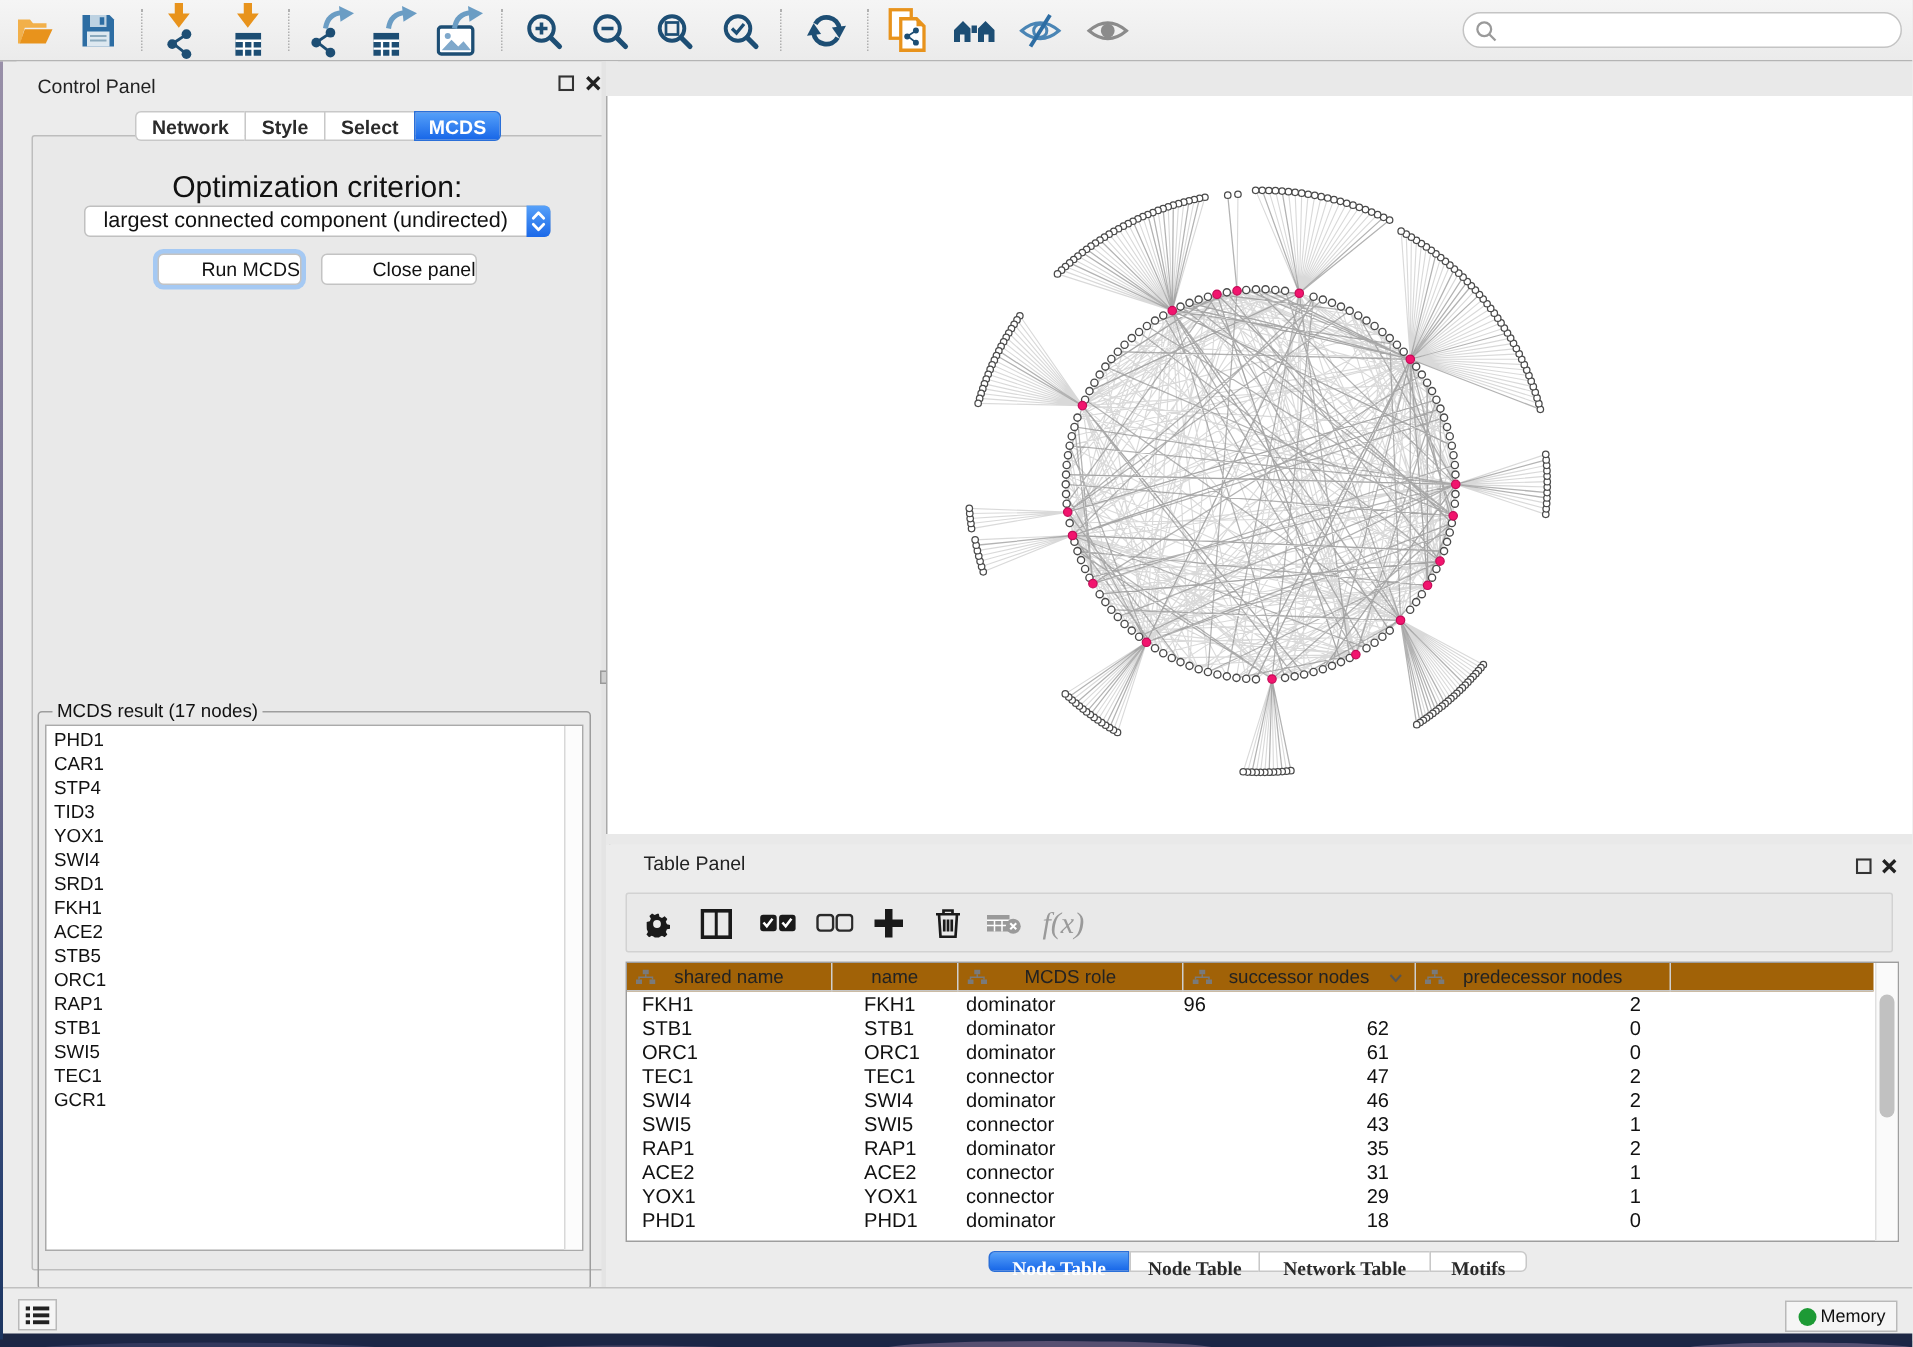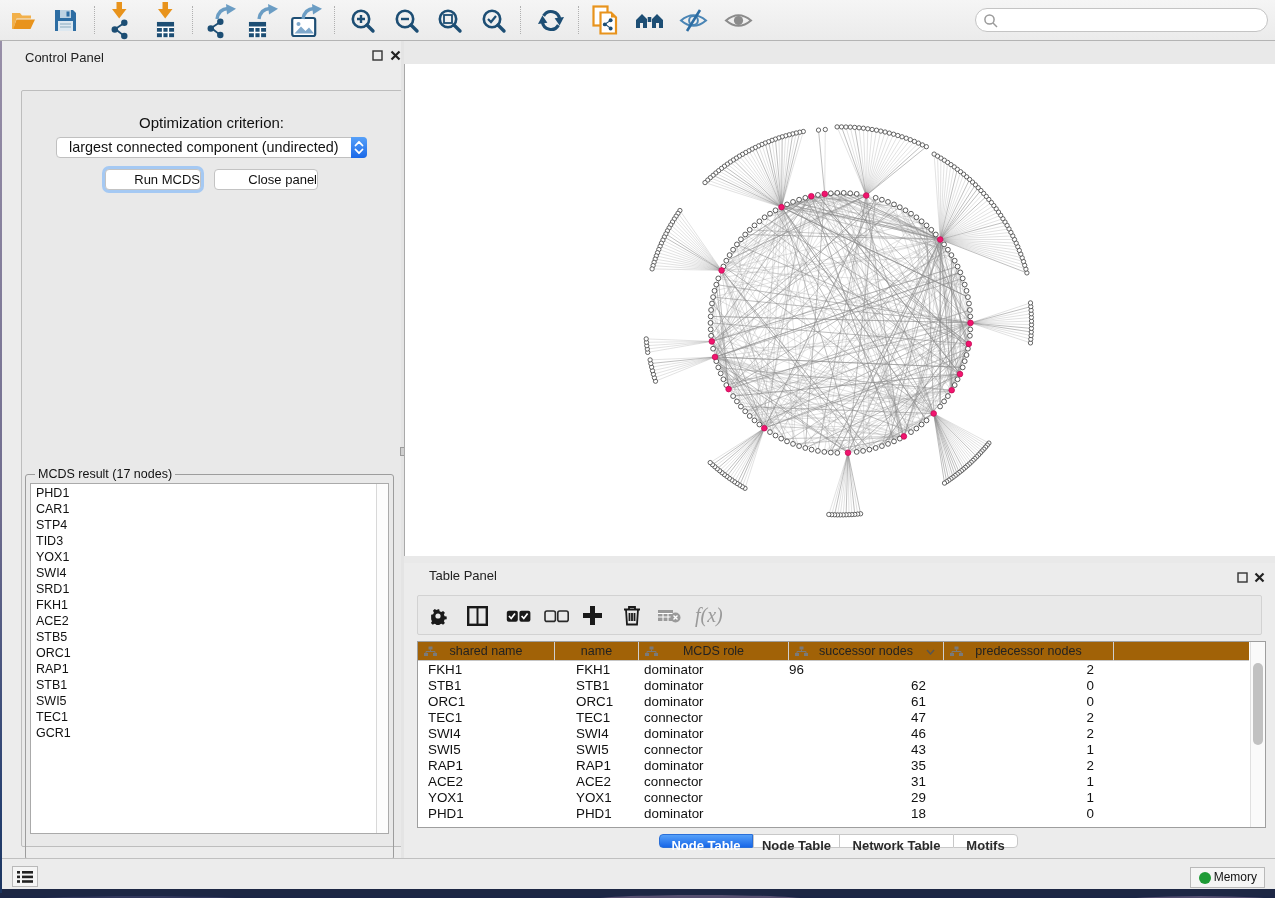--- a/index.html
+++ b/index.html
@@ -14,21 +14,21 @@
 #search svg { position:absolute; left:7px; top:4px; }
 
 #cp { left:0; top:41px; width:401px; height:849px; background:#ececec;margin-left:11px; }
 #cpTitle { position:absolute; left:14px; top:9px; font-size:13px; color:#222; }
 .winbtn { position:absolute; top:9px; color:#333; }
 #cpBox { position:absolute; left:10px; top:49px; width:386px; height:757px; background:#e9e9e9; border:1px solid #bdbdbd; border-radius:2px; }
 #tabs { position:absolute; left:79px; top:33px; height:20px; display:flex; font-size:13px; font-weight:bold; color:#2b2b2b; z-index:3; }
 .tab { background:#fff; border:1px solid #c8c8c8; border-right:none; line-height:19px; text-align:center; }
 .tab:first-child { border-radius:4px 0 0 4px; }
 .tab.blue { background:linear-gradient(#55a0f9,#1867e8); color:#fff; border:1px solid #2a6fd8; border-radius:0 4px 4px 0; }
-#optlabel { position:absolute; left:0; top:73px; width:401px; text-align:center; font-size:15px; color:#111; }
+#optlabel { position:absolute; left:0; top:73px; width:401px; text-align:center; font-size:20px; color:#111; }
 #dropdown { position:absolute; left:45px; top:96px; width:311px; height:21px; background:#fff; border:1px solid #c0c0c0; border-radius:4px; font-size:14.4px; color:#111; line-height:19px; padding-left:12px; }
 #ddbtn { position:absolute; right:-1px; top:-1px; width:16px; height:21px; background:linear-gradient(#57a1f9,#1a68e8); border-radius:0 4px 4px 0; }
 #ddbtn svg { position:absolute; left:3px; top:3px; }
 .btn { position:absolute; height:21px; background:#fff; border:1px solid #c3c3c3; border-radius:4px; font-size:13px; color:#111; text-align:right; line-height:19px; }
 #runbtn { left:94px; top:128px; width:96px; box-shadow:0 0 0 3px #a5c9f3; }
 #closebtn { left:203px; top:128px; width:104px; }
 #fieldset { position:absolute; left:14px; top:433px; width:369px; height:386px; border:1px solid #9d9d9d; border-radius:3px; }
 #legend { position:absolute; left:9px; top:-8px; background:#e9e9e9; padding:0 3px; font-size:12.5px; color:#111; }
 #mlist { position:absolute; left:4px; top:8px; width:359px; height:351px; padding-top:1px; background:#fff; border:1px solid #aaa; font-size:12.5px; color:#111; }
 #mlist div { padding-left:5px; height:16px; line-height:16px; }
@@ -46,21 +46,21 @@
 #tpTitle { position:absolute; left:25px; top:5px; font-size:13px; color:#222; }
 #tptoolbar { position:absolute; left:13px; top:32px; width:845px; height:40px; background:#e9e9e9; border:1px solid #d2d2d2; border-radius:2px; }
 #tbl { position:absolute; left:13px; top:78px; width:849px; height:187px; background:#fff; border:1px solid #9e9e9e; font-size:13.4px; color:#111; }
 #thead { position:absolute; left:0; top:0; width:831px; height:19px; background:#a16207; border-bottom:1px solid #c6c6c6; }
 .th { position:absolute; top:0; height:19px; border-right:1px solid #cfcfcf; font-size:12.5px; color:#222; text-align:center; line-height:18px; }
 .rows { position:absolute; left:0; top:20px; width:831px; }
 .row { position:absolute; height:16px; line-height:16px; width:831px; }
 .c { position:absolute; }
 #tblsb { position:absolute; right:0; top:0; width:15px; height:185px; background:#fafafa; border-left:1px solid #e0e0e0; }
 #tblsb div { position:absolute; left:2px; top:21px; width:10px; height:82px; background:#c1c1c1; border-radius:5px; }
-#tptabs { position:absolute; left:255px; top:271px; height:14px; display:flex; font-size:13px; font-weight:bold; color:#2b2b2b; }
+#tptabs { position:absolute; left:255px; top:271px; height:14px; display:flex; font-size:13px; font-weight:bold; color:#2b2b2b;font-family:Liberation Serif, serif; }
 .ttab { background:#fff; border:1px solid #c8c8c8; border-right:none; line-height:21px; text-align:center; }
 .ttab:last-child { border-right:1px solid #c8c8c8; border-radius:0 4px 4px 0; }
 .ttab.blue { background:linear-gradient(#55a0f9,#1867e8); color:#fff; border:1px solid #2a6fd8; border-radius:4px 0 0 4px; }
 
 #status { left:0; top:858px; width:1275px; height:32px; background:#ececec; border-top:1px solid #c0c0c0; }
 #listbtn { position:absolute; left:12px; top:7px; width:26px; height:21px; background:#f5f5f5; border:1px solid #b9b9b9; }
 #membtn { position:absolute; left:1190px; top:8px; width:75px; height:21px; background:#f5f5f5; border:1px solid #b9b9b9; font-size:12px; color:#111; line-height:19px; text-align:right; padding-right:7px; }
 #membtn i { position:absolute; left:8px; top:4px; width:12px; height:12px; background:#1d9a35; border-radius:50%; }
 
 #wall { left:0; top:889px; width:1275px; height:9px; background:#1d2744; overflow:hidden; }
@@ -204,20 +204,26 @@
   </div>
 <div class="abs" id="cp">
   <span id="cpTitle">Control Panel</span>
   <svg class="winbtn" style="left:361px" width="11" height="11">
       <rect x="1" y="1" width="9" height="9" fill="none" stroke="#333" stroke-width="1.4"></rect>
     </svg>
   <svg class="winbtn" style="left:379px" width="11" height="11">
       <path d="M1.5 1.5L9.5 9.5M9.5 1.5L1.5 9.5" stroke="#222" stroke-width="2.2"></path>
     </svg>
   <div id="cpBox"></div>
+  <div id="tabs">
+      <span class="tab" style="width:73px">Network</span>
+      <span class="tab" style="width:53px">Style</span>
+      <span class="tab" style="width:60px">Select</span>
+      <span class="tab blue" style="width:58px">MCDS</span>
+    </div>
   <div id="optlabel">Optimization criterion:</div>
   <div id="dropdown">largest connected component (undirected)<span id="ddbtn">
         <svg width="10" height="15" viewBox="0 0 10 15">
           <path d="M1.5 5.5L5 1.8 8.5 5.5" fill="none" stroke="#fff" stroke-width="1.8" stroke-linecap="round" stroke-linejoin="round"></path>
           <path d="M1.5 9.5L5 13.2 8.5 9.5" fill="none" stroke="#fff" stroke-width="1.8" stroke-linecap="round" stroke-linejoin="round"></path>
         </svg>
       </span></div>
   <div class="btn" id="runbtn">Run MCDS</div>
   <div class="btn" id="closebtn">Close panel</div>
   <div id="fieldset">

